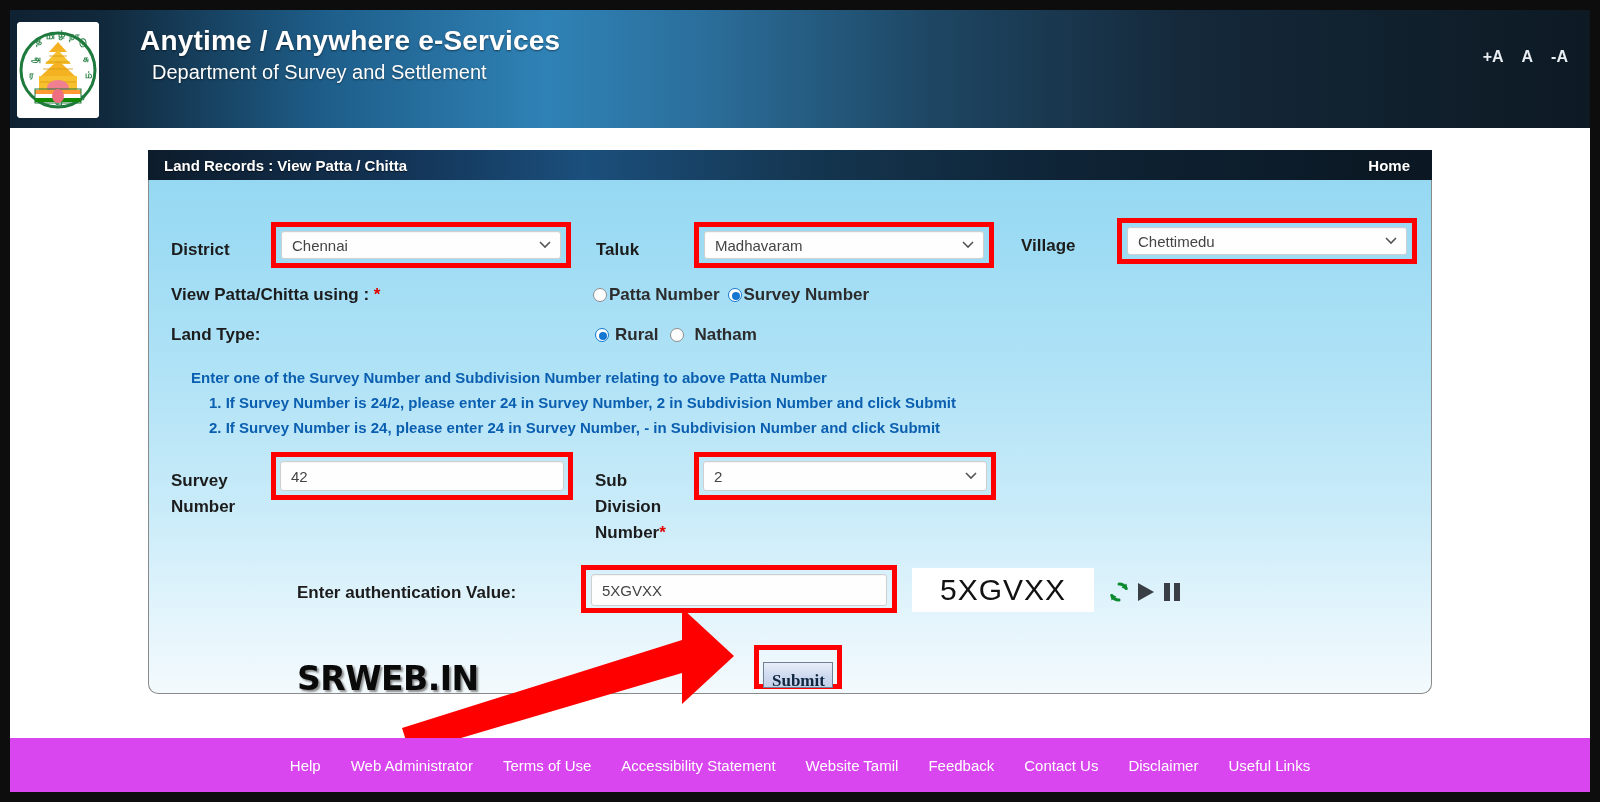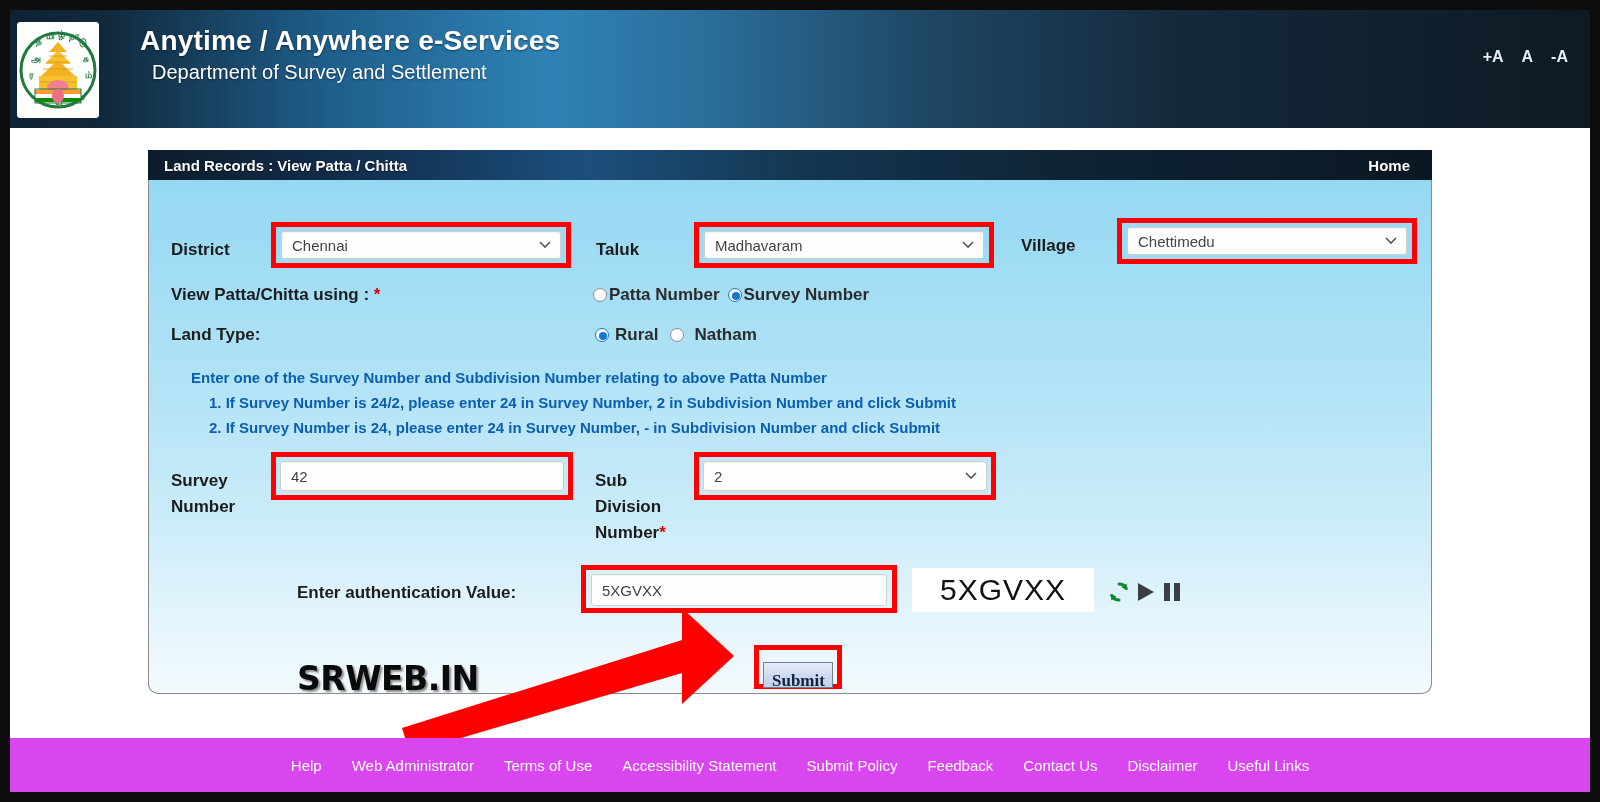--- a/index.html
+++ b/index.html
@@ -372,20 +372,20 @@
         <polygon points="392,600 672,512 672,480 724,528 672,576 672,545 400,625"></polygon>
       </g>
     </svg>
   </div>
 
   <div class="footer">
     <a>Help</a>
     <a>Web Administrator</a>
     <a>Terms of Use</a>
     <a>Accessibility Statement</a>
-    <a>Submit Policy</a>
+    <a>Website Tamil</a>
     <a>Feedback</a>
     <a>Contact Us</a>
     <a>Disclaimer</a>
     <a>Useful Links</a>
   </div>
 
 </div>
 
 </body></html>

